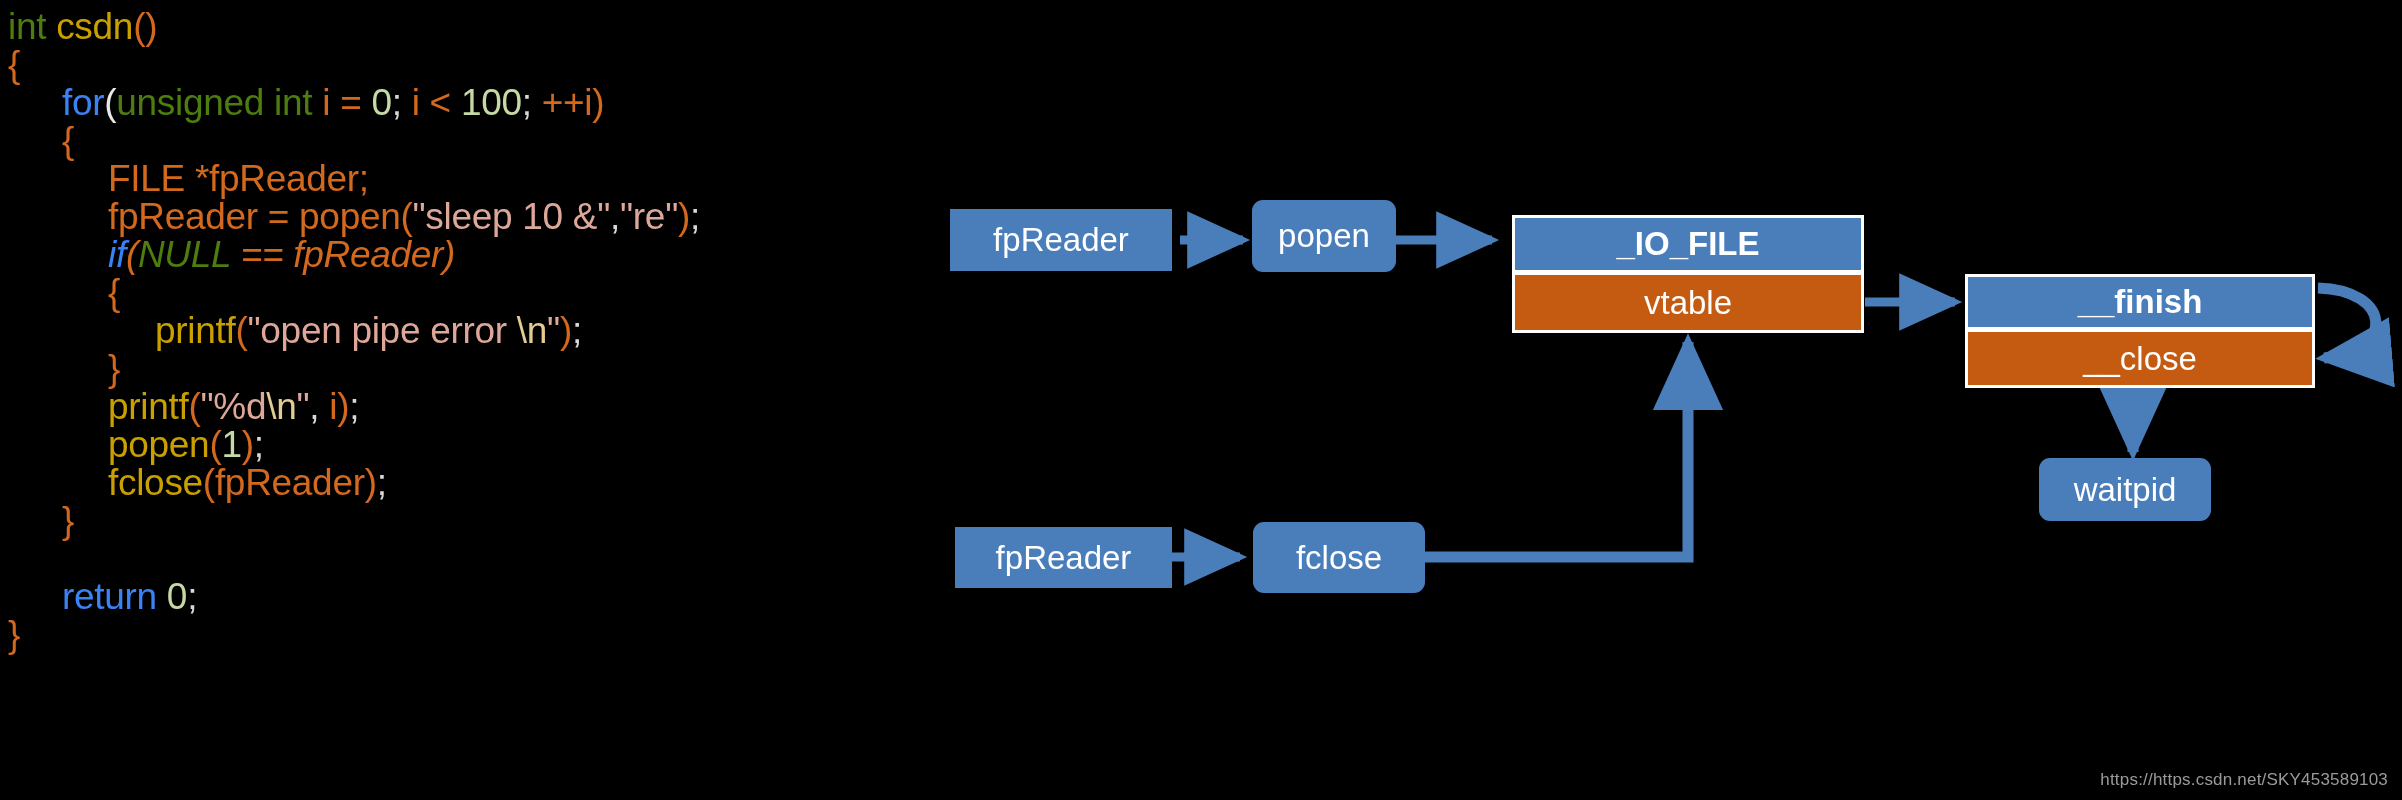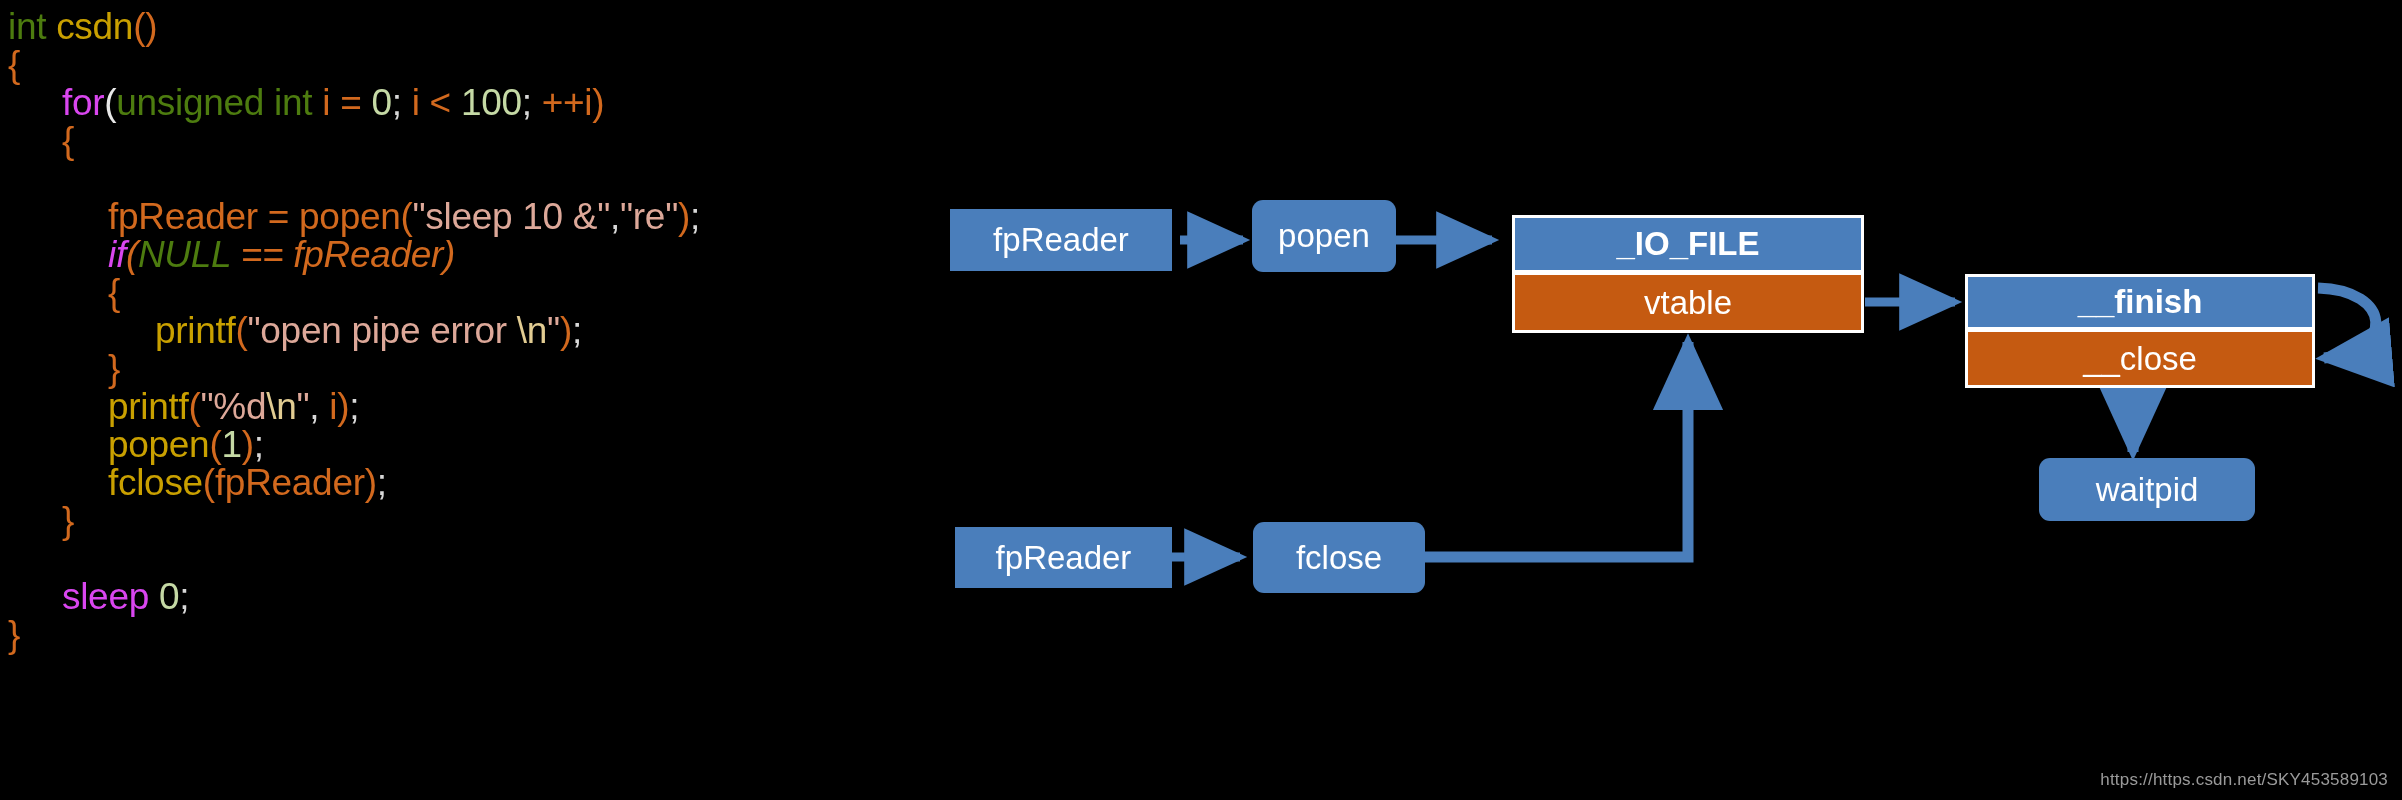--- a/index.html
+++ b/index.html
@@ -36,21 +36,21 @@
   .ind0 { padding-left: 8px; }
   .ind1 { padding-left: 62px; }
   .ind2 { padding-left: 108px; }
   .ind3 { padding-left: 155px; }
 
   
   .t-type     { color: #4d7c0f; }
   .t-fnname   { color: #c9a000; }
   .t-punc     { color: #d2691e; }
   .t-brace    { color: #d2691e; }
-  .t-kw       { color: #d946ef; }
+  .t-kw       { color: #3b82f6; }
   .t-ident    { color: #d2691e; }
   .t-num      { color: #c5d9a5; }
   .t-str      { color: #dda899; }
   .t-esc      { color: #e2cc92; }
   .t-op       { color: #d2691e; }
   .t-semi     { color: #d8d8d8; }
   .t-white    { color: #e8e8e8; }
 
   
   #diagram {
@@ -95,31 +95,32 @@
   }
 </style>
 </head>
 <body>
 
 <div id="code-pane">
     <div class="code-line ind0" style="top: 8px;"><span class="t-type">int</span><span class="t-white"> </span><span class="t-fnname">csdn</span><span class="t-punc">()</span></div>
     <div class="code-line ind0" style="top: 46px;"><span class="t-brace">{</span></div>
     <div class="code-line ind1" style="top: 84px;"><span class="t-kw">for</span><span class="t-white">(</span><span class="t-type">unsigned int</span><span class="t-white"> </span><span class="t-ident">i</span><span class="t-op"> = </span><span class="t-num">0</span><span class="t-semi">;</span><span class="t-white"> </span><span class="t-ident">i</span><span class="t-op"> &lt; </span><span class="t-num">100</span><span class="t-semi">;</span><span class="t-white"> </span><span class="t-op">++</span><span class="t-ident">i</span><span class="t-punc">)</span></div>
     <div class="code-line ind1" style="top: 122px;"><span class="t-brace">{</span></div>
+    <div class="code-line ind2" style="top: 160px;"><span class="t-ident">FILE *fpReader</span><span class="t-ident">;</span></div>
     <div class="code-line ind2" style="top: 198px;"><span class="t-ident">fpReader</span><span class="t-op"> = </span><span class="t-ident">popen</span><span class="t-punc">(</span><span class="t-str">"sleep 10 &amp;"</span><span class="t-semi">,</span><span class="t-str">"re"</span><span class="t-punc">)</span><span class="t-semi">;</span></div>
     <div class="code-line ind2" style="top: 236px; font-style: italic;"><span class="t-kw">if</span><span class="t-punc">(</span><span class="t-type">NULL</span><span class="t-op"> == </span><span class="t-ident">fpReader</span><span class="t-punc">)</span></div>
     <div class="code-line ind2" style="top: 274px;"><span class="t-brace">{</span></div>
     <div class="code-line ind3" style="top: 312px;"><span class="t-fnname">printf</span><span class="t-punc">(</span><span class="t-str">"open pipe error </span><span class="t-esc">\n</span><span class="t-str">"</span><span class="t-punc">)</span><span class="t-semi">;</span></div>
     <div class="code-line ind2" style="top: 350px;"><span class="t-brace">}</span></div>
     <div class="code-line ind2" style="top: 388px;"><span class="t-fnname">printf</span><span class="t-punc">(</span><span class="t-str">"%d</span><span class="t-esc">\n</span><span class="t-str">"</span><span class="t-semi">,</span><span class="t-white"> </span><span class="t-ident">i</span><span class="t-punc">)</span><span class="t-semi">;</span></div>
     <div class="code-line ind2" style="top: 426px;"><span class="t-fnname">popen</span><span class="t-punc">(</span><span class="t-num">1</span><span class="t-punc">)</span><span class="t-semi">;</span></div>
     <div class="code-line ind2" style="top: 464px;"><span class="t-fnname">fclose</span><span class="t-punc">(</span><span class="t-ident">fpReader</span><span class="t-punc">)</span><span class="t-semi">;</span></div>
     <div class="code-line ind1" style="top: 502px;"><span class="t-brace">}</span></div>
     <div class="code-line ind0" style="top: 540px;">&nbsp;</div>
-    <div class="code-line ind1" style="top: 578px;"><span class="t-kw">sleep</span><span class="t-white"> </span><span class="t-num">0</span><span class="t-semi">;</span></div>
+    <div class="code-line ind1" style="top: 578px;"><span class="t-kw">return</span><span class="t-white"> </span><span class="t-num">0</span><span class="t-semi">;</span></div>
     <div class="code-line ind0" style="top: 616px;"><span class="t-brace">}</span></div>
   </div>
 
 <div id="diagram">
 
   <svg class="conn" viewBox="0 0 2402 800" xmlns="http://www.w3.org/2000/svg">
     <defs>
       <marker id="ah" markerWidth="9" markerHeight="9" refX="6.2" refY="3.2" orient="auto" markerUnits="strokeWidth">
         <path d="M0,0 L7,3.2 L0,6.4 z" fill="#4a7ebb"></path>
       </marker>
@@ -178,21 +179,21 @@
               border:3px solid #ffffff; box-sizing:border-box;">
     <div class="node n-blue n-bold" style="left:0; top:0; width:100%; height:52px; font-size:33px;">
       <span>_IO_FILE</span>
     </div>
     <div style="position:absolute; left:0; top:52px; width:100%; height:5px; background:#ffffff;"></div>
     <div class="node n-orange" style="left:0; top:57px; width:100%; height:55px; font-size:33px;">
       <span>vtable</span>
     </div>
   </div>
 
-  <div class="node n-blue n-round" style="left:2039px; top:458px; width:216px; height:63px; font-size:33px;">
+  <div class="node n-blue n-round" style="left:2039px; top:458px; width:172px; height:63px; font-size:33px;">
     <span>waitpid</span>
   </div>
 
   <div class="node n-blue" style="left:955px; top:527px; width:217px; height:61px; font-size:33px;">
     <span>fpReader</span>
   </div>
 
   <div class="node n-blue n-round" style="left:1253px; top:522px; width:172px; height:71px; font-size:33px;">
     <span>fclose</span>
   </div>

